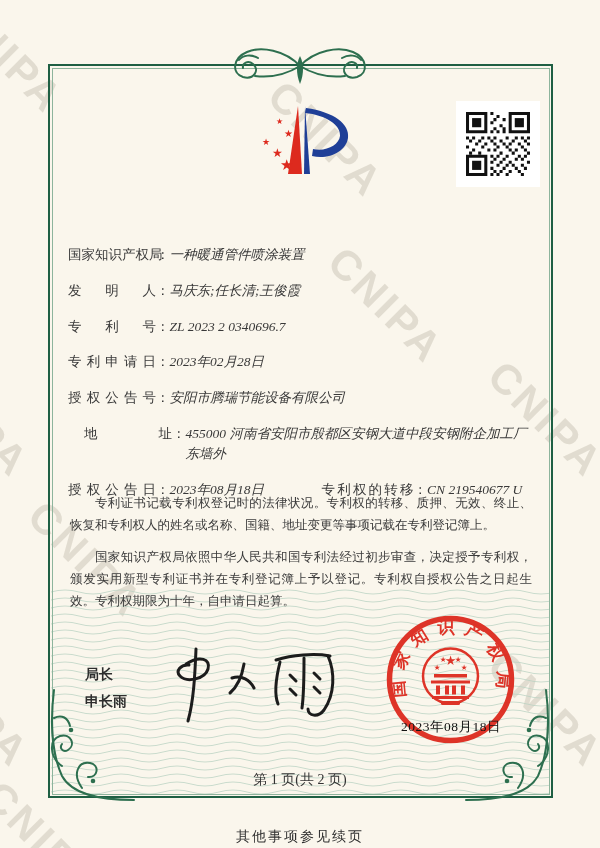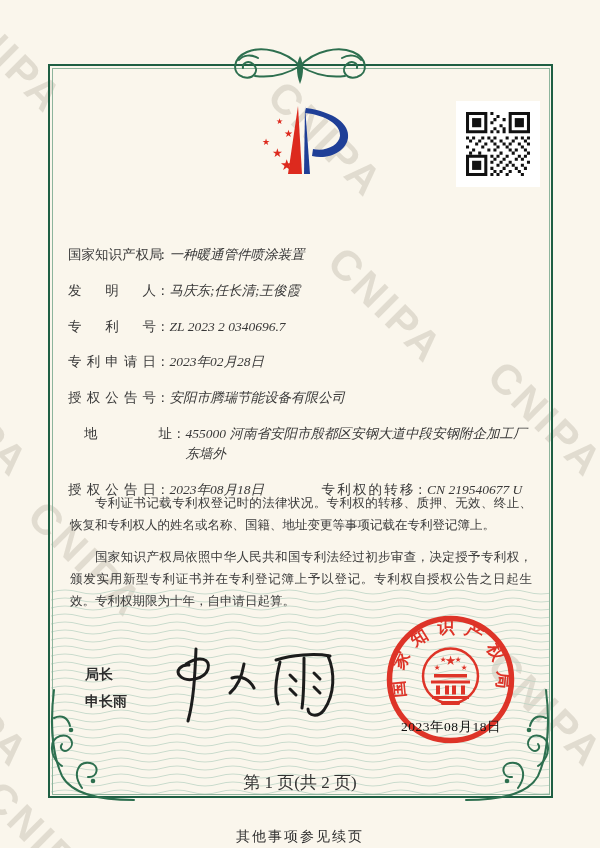--- a/index.html
+++ b/index.html
@@ -52,21 +52,21 @@
   
   .sig-labels{position:absolute; left:85px; top:666px; z-index:5; font-size:14px; color:#2e2e2e;
     font-family:"Liberation Sans","DejaVu Sans",sans-serif;font-weight:bold;}
   .sig-labels div{margin-bottom:9px;}
   .sig-script{position:absolute; left:158px; top:642px; z-index:5;}
   
   .seal{position:absolute; left:383px; top:612px; width:135px; height:135px; z-index:4; opacity:.95;}
   .seal-date{position:absolute; left:385px; top:718px; width:132px; text-align:center; z-index:6;
     font-size:13.5px; color:#141414; letter-spacing:.5px;}
   
-  .page-number{position:absolute; left:0; top:771px; width:100%; text-align:center; z-index:5; font-size:17px; color:#333;}
+  .page-number{position:absolute; left:0; top:771px; width:100%; text-align:center; z-index:5; font-size:14px; color:#333;}
   .footer-note{position:absolute; left:0; top:828px; width:100%; text-align:center; z-index:5; font-size:14px; color:#2f2f2f; letter-spacing:2px;}
 </style>
 </head>
 <body>
 
 <div class="page">
 
   <span class="wm" style="left:-28px; top:-12px;">CNIPA</span>
   <span class="wm" style="left:292px; top:72px;">CNIPA</span>
   <span class="wm" style="left:352px; top:238px;">CNIPA</span>

